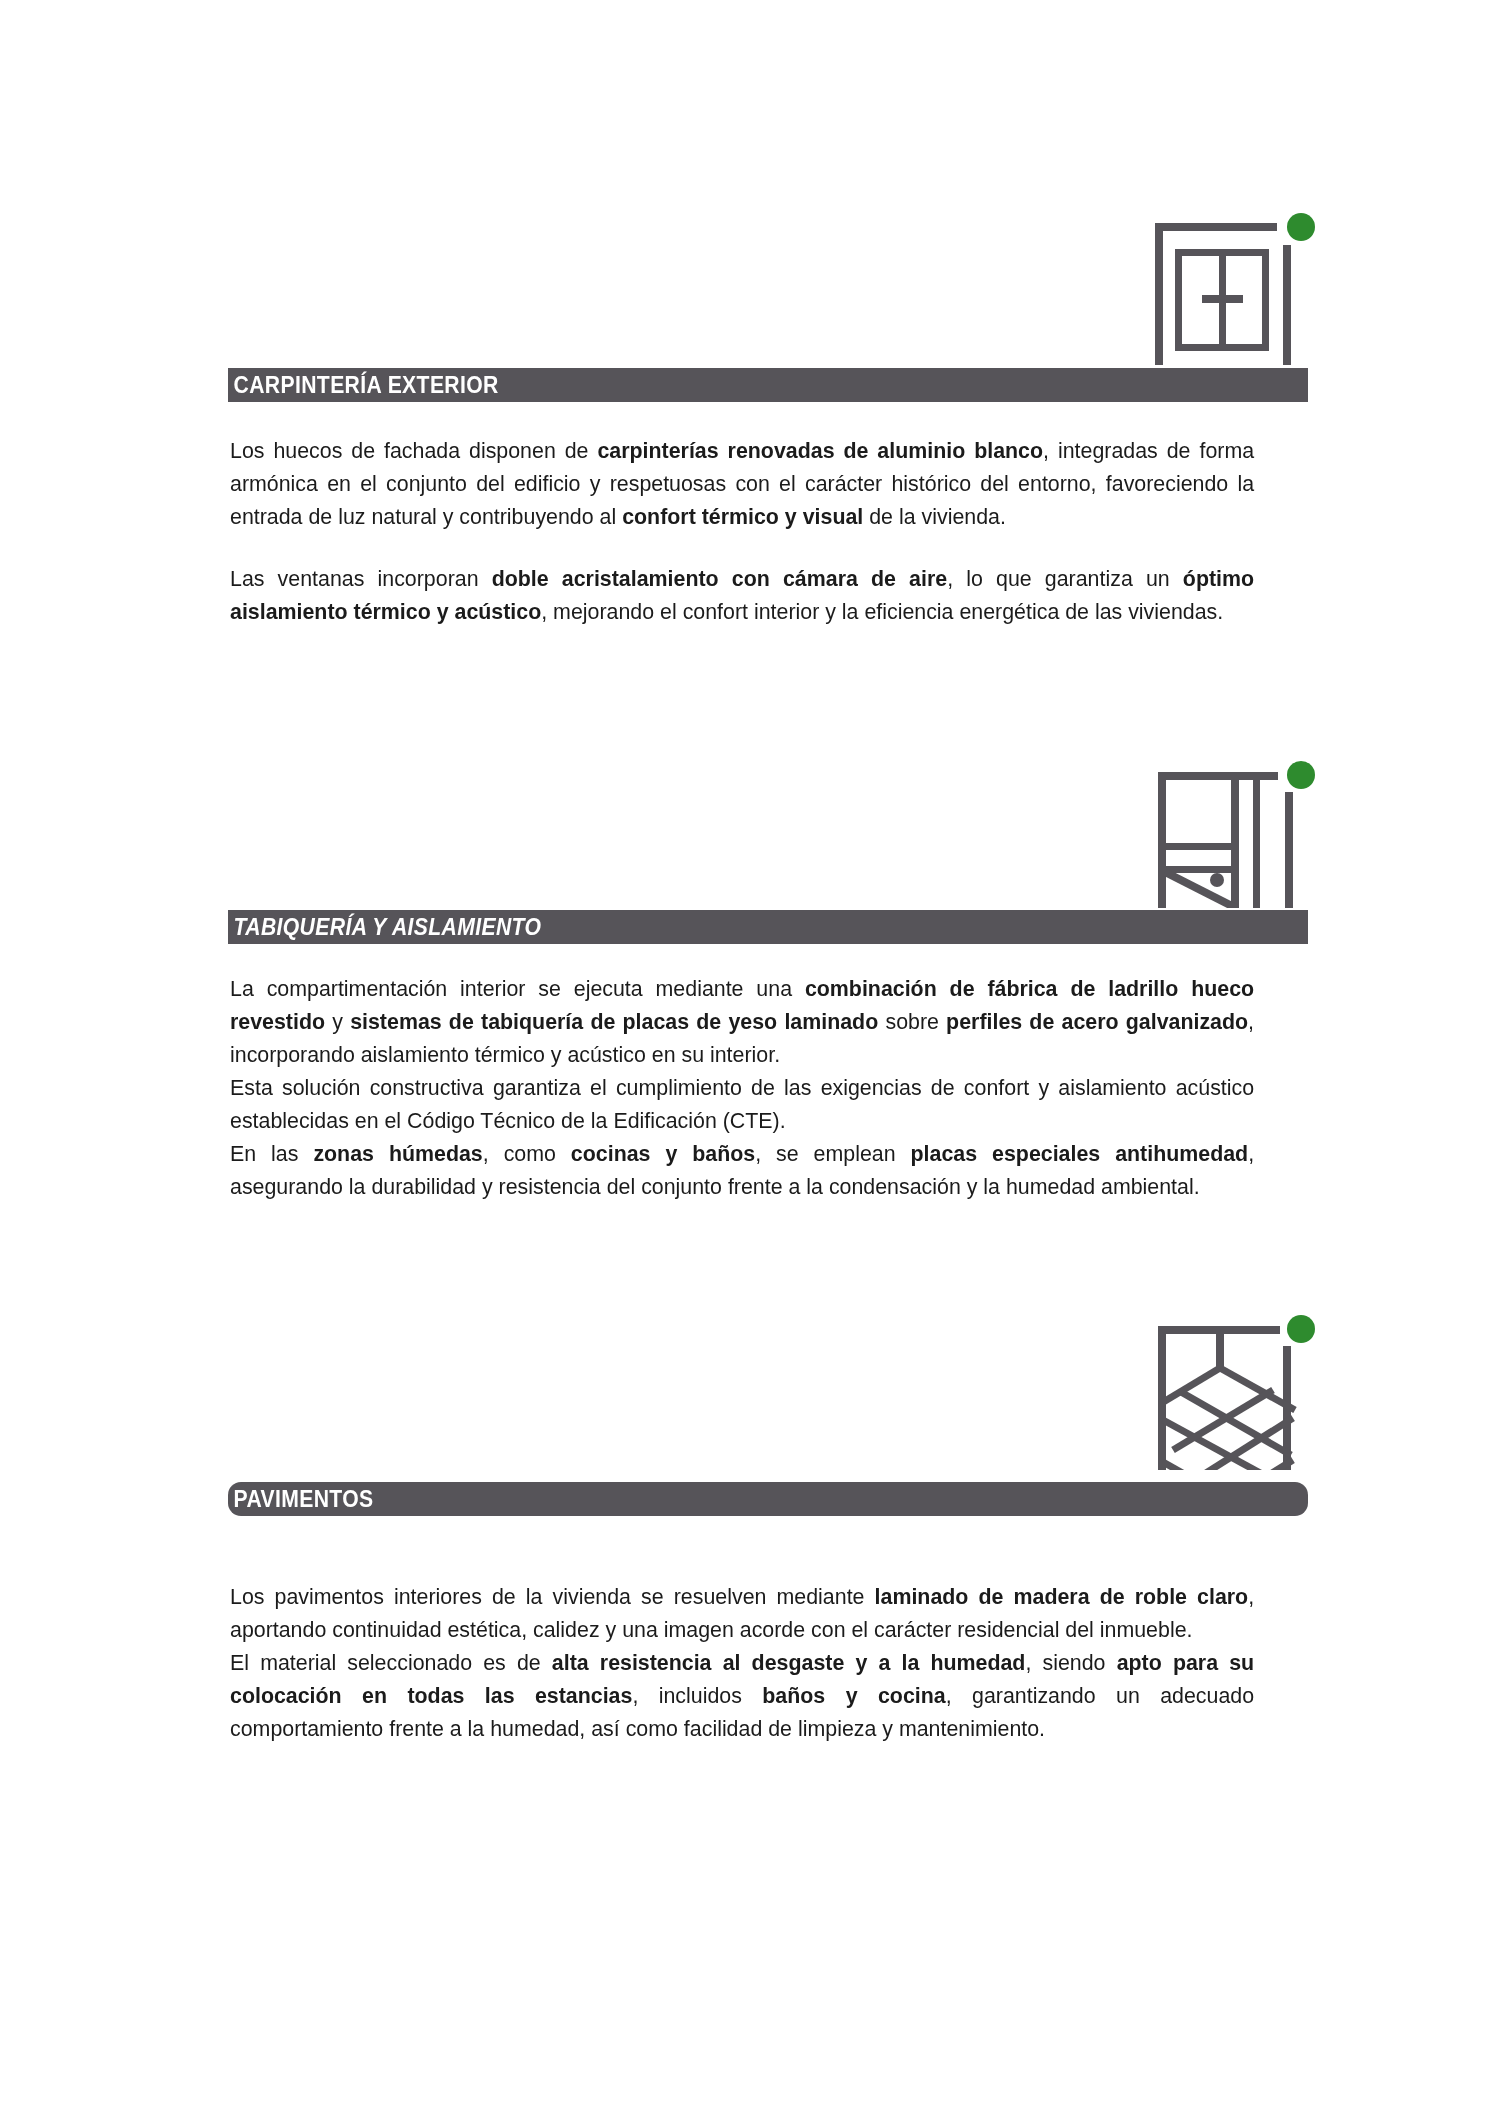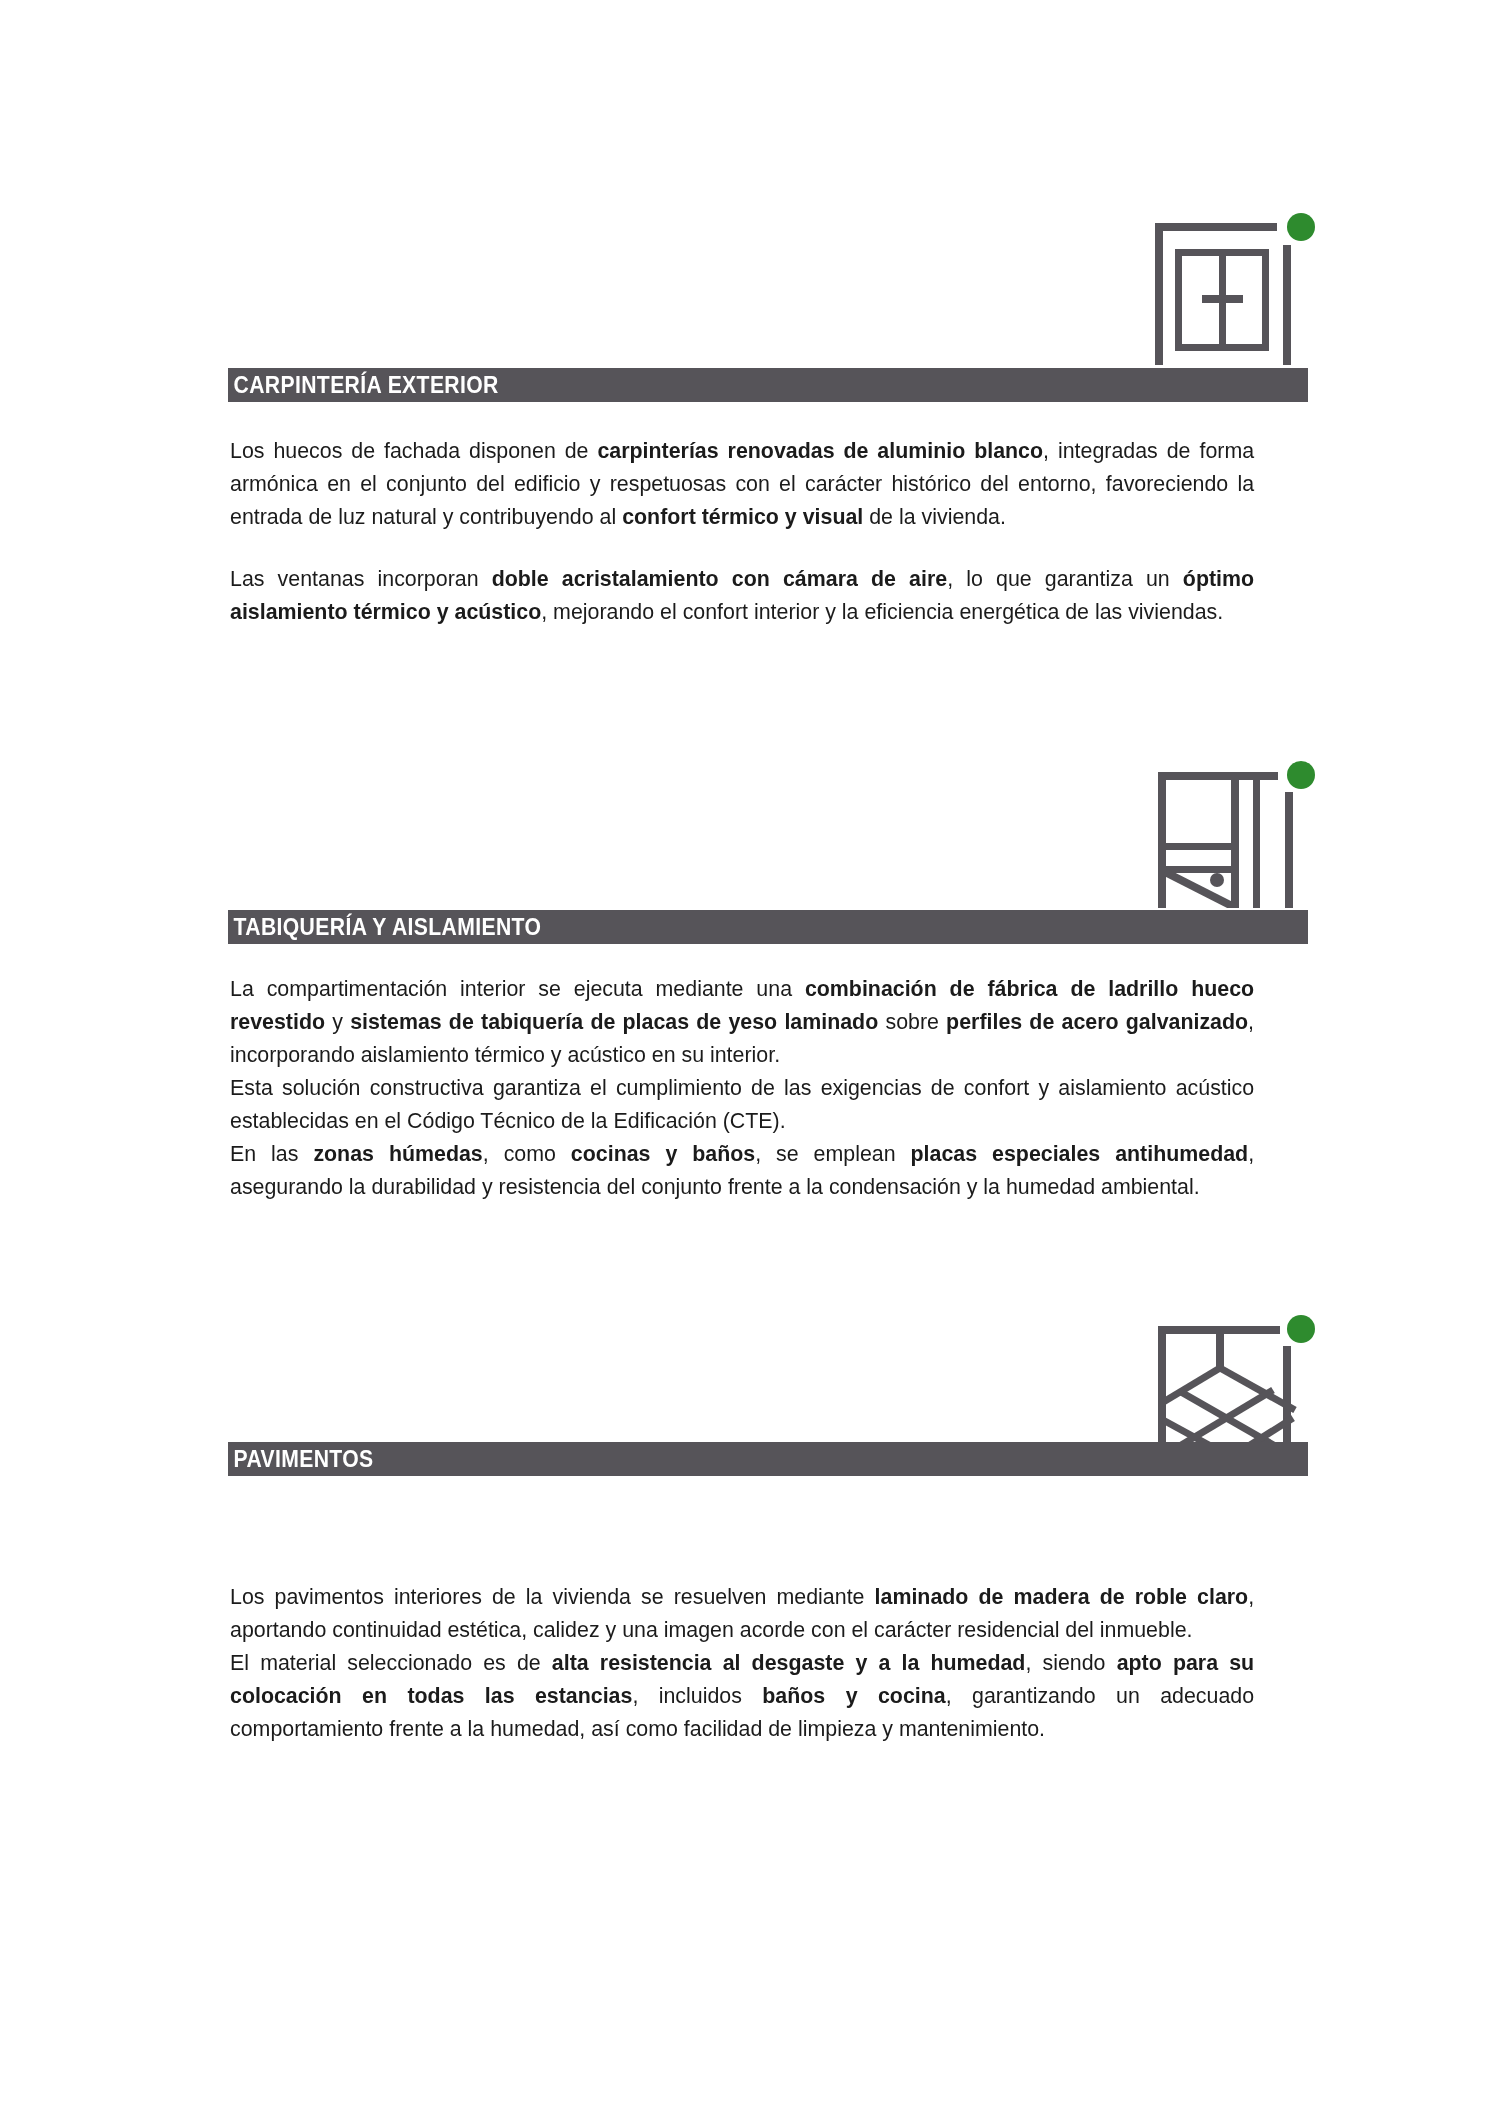--- a/index.html
+++ b/index.html
@@ -145,21 +145,21 @@
         <rect x="15" y="118" width="81" height="7" fill="#565459"></rect>
 
         <line x1="22" y1="124" x2="93" y2="160" stroke="#565459" stroke-width="8"></line>
 
         <circle cx="74" cy="132" r="7" fill="#565459"></circle>
 
         <circle cx="158" cy="27" r="14" fill="#2e8b2e"></circle>
       </svg>
     </div>
 
-    <div class="bar" style="top:910px;">
+    <div class="bar" style="top:910px;font-style:italic;">
       <span class="bar-label">TABIQUERÍA Y AISLAMIENTO</span>
     </div>
 
     <div class="body-text" style="top:972px;">
       <p>
         <span>La compartimentación interior se ejecuta mediante una </span><b>combinación de fábrica de ladrillo hueco revestido</b><span> y </span><b>sistemas de tabiquería de placas de yeso laminado</b><span> sobre </span><b>perfiles de acero galvanizado</b><span>, incorporando aislamiento térmico y acústico en su interior.</span>
       </p>
       <p>
         <span>Esta solución constructiva garantiza el cumplimiento de las exigencias de confort y aislamiento acústico establecidas en el Código Técnico de la Edificación (CTE).</span>
       </p>
@@ -192,21 +192,21 @@
           <line x1="77" y1="68" x2="17" y2="104"></line>
           <line x1="130" y1="90" x2="30" y2="150"></line>
           <line x1="150" y1="118" x2="55" y2="178"></line>
           <line x1="150" y1="160" x2="108" y2="186"></line>
         </g>
 
         <circle cx="158" cy="29" r="14" fill="#2e8b2e"></circle>
       </svg>
     </div>
 
-    <div class="bar" style="top:1442px;">
+    <div class="bar" style="top:1482px;border-radius:13px;">
       <span class="bar-label">PAVIMENTOS</span>
     </div>
 
     <div class="body-text" style="top:1580px;">
       <p>
         <span>Los pavimentos interiores de la vivienda se resuelven mediante </span><b>laminado de madera de roble claro</b><span>, aportando continuidad estética, calidez y una imagen acorde con el carácter residencial del inmueble.</span>
       </p>
       <p>
         <span>El material seleccionado es de </span><b>alta resistencia al desgaste y a la humedad</b><span>, siendo </span><b>apto para su colocación en todas las estancias</b><span>, incluidos </span><b>baños y cocina</b><span>, garantizando un adecuado comportamiento frente a la humedad, así como facilidad de limpieza y mantenimiento.</span>
       </p>

